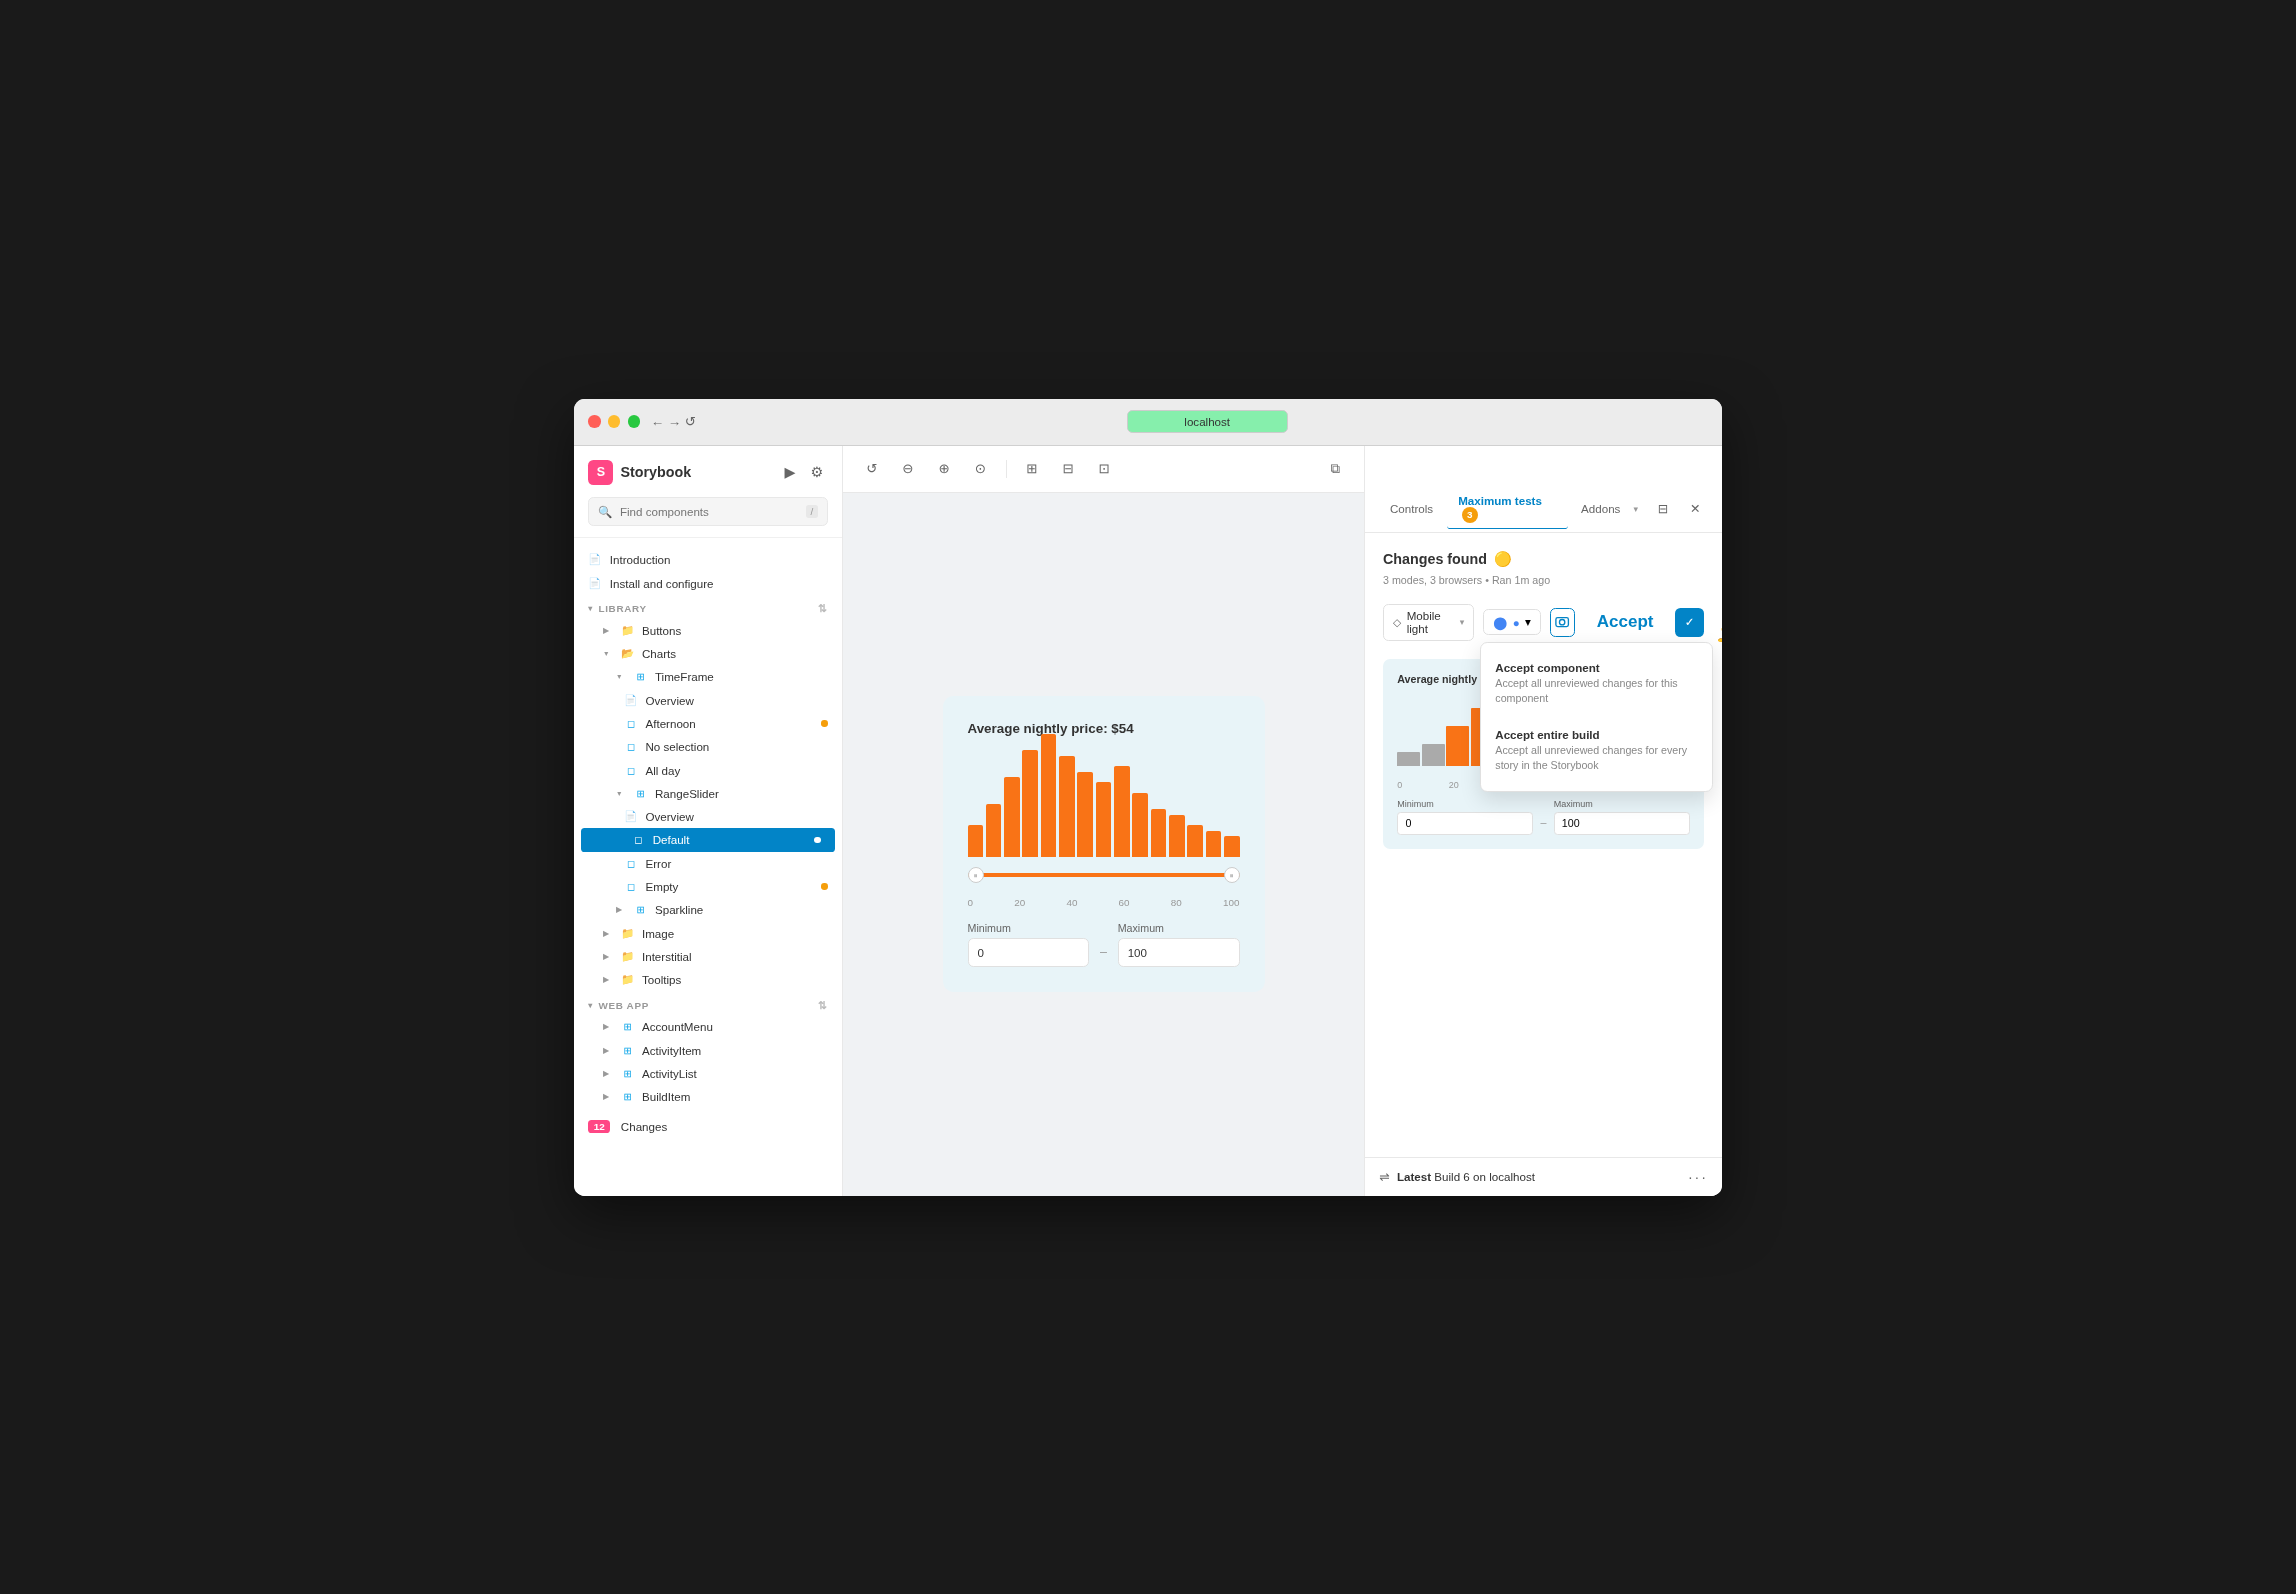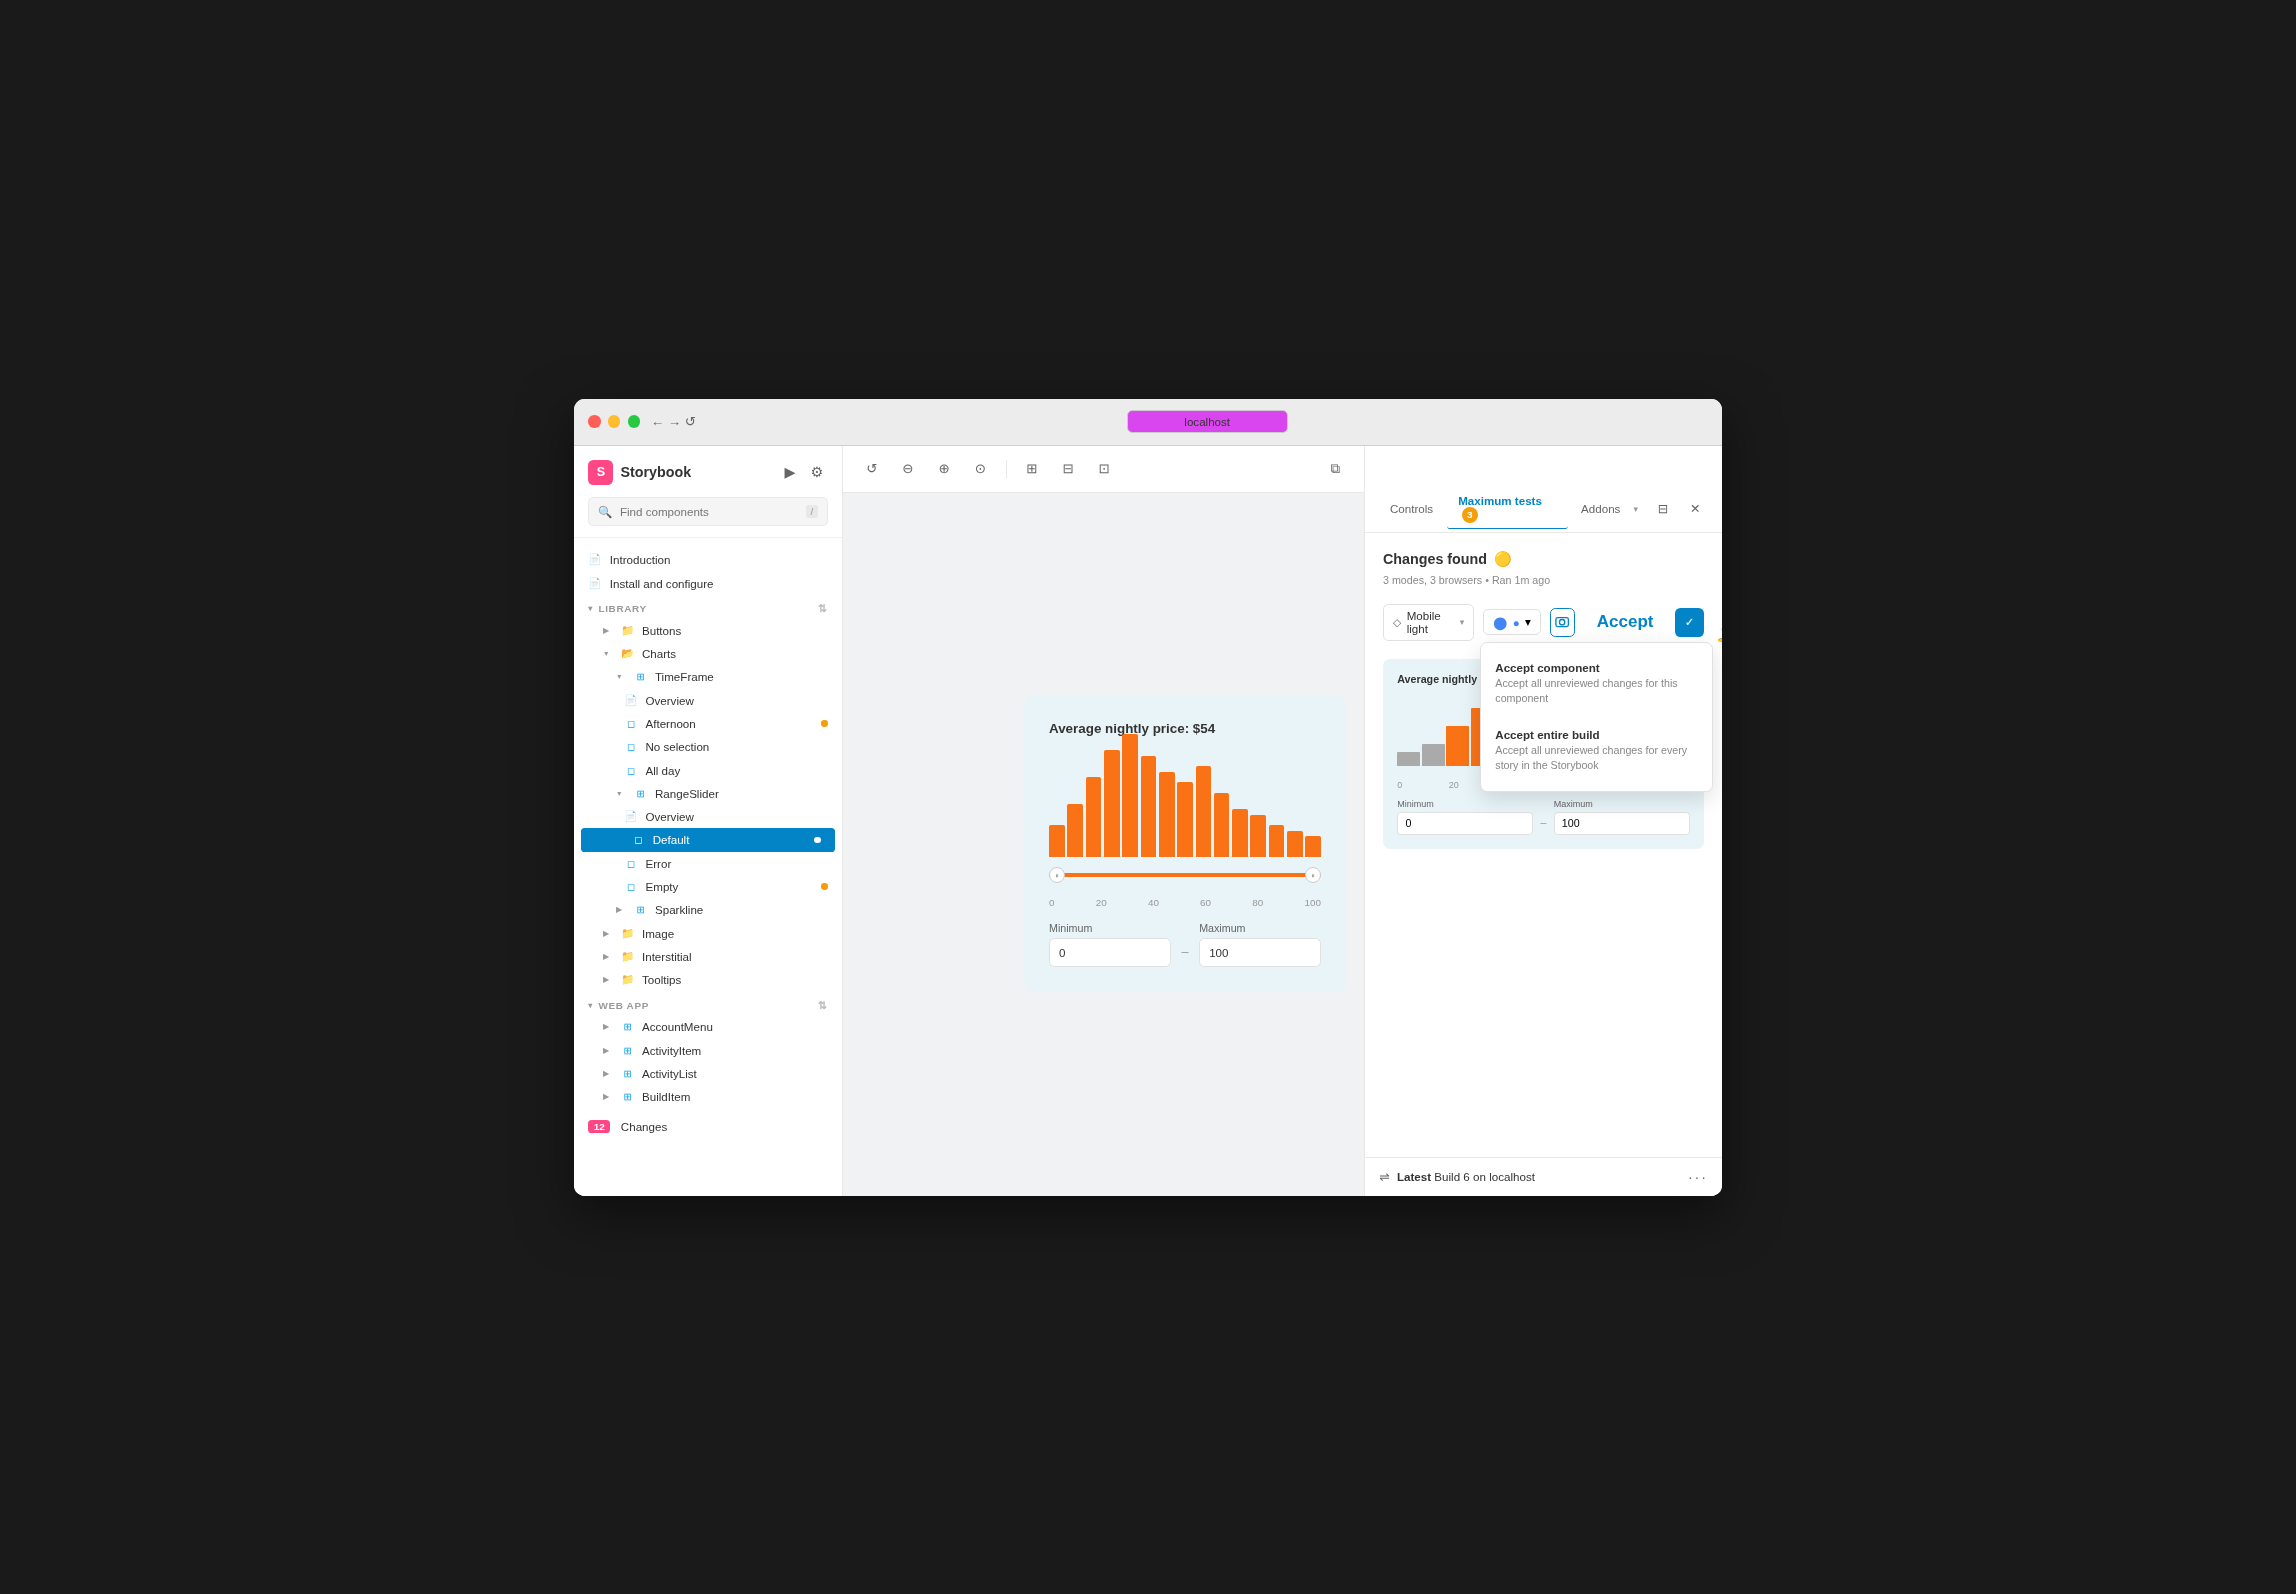--- a/index.html
+++ b/index.html
@@ -26,21 +26,21 @@
       flex-shrink: 0;
       border-bottom: 0.9px solid #d0d0d0;
     }
     .traffic-lights { display: flex; gap: 7.2px; margin-right: 10.7px; }
     .tl { width: 12.5px; height: 12.5px; border-radius: 50%; }
     .tl-red { background: #ff5f57; }
     .tl-yellow { background: #febc2e; }
     .tl-green { background: #28c840; }
     .titlebar-center { flex: 1; display: flex; justify-content: center; }
     .url-bar {
-      background: #d946ef;
+      background: #86efac;
       border: 0.9px solid #ccc;
       border-radius: 5.4px;
       padding: 3.6px 10.7px;
       font-size: 11.6px;
       color: #333;
       width: 161px;
       text-align: center;
     }
 
     
@@ -214,21 +214,21 @@
       cursor: pointer;
       font-size: 13.4px;
     }
     .toolbar-sep { width: 0.9px; height: 18px; background: #e8e8e8; margin: 0 3.6px; }
     .toolbar-right { margin-left: auto; display: flex; align-items: center; gap: 7.2px; }
 
     .preview-area {
       flex: 1;
       display: flex;
       align-items: center;
-      justify-content: flex-end;
+      justify-content: center;
       overflow: auto;
       padding: 18px;
     }
 
     
     .chart-card {
       background: #e8f4f8;
       border-radius: 10.7px;
       padding: 25px;
       width: 322px;

